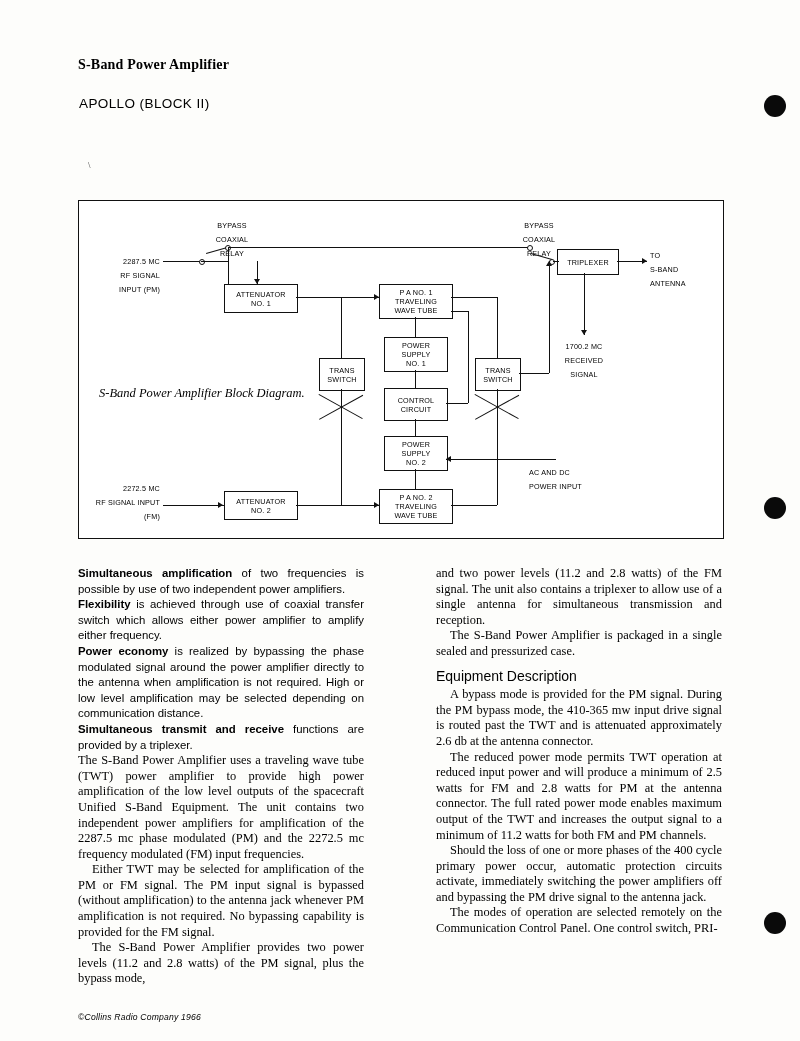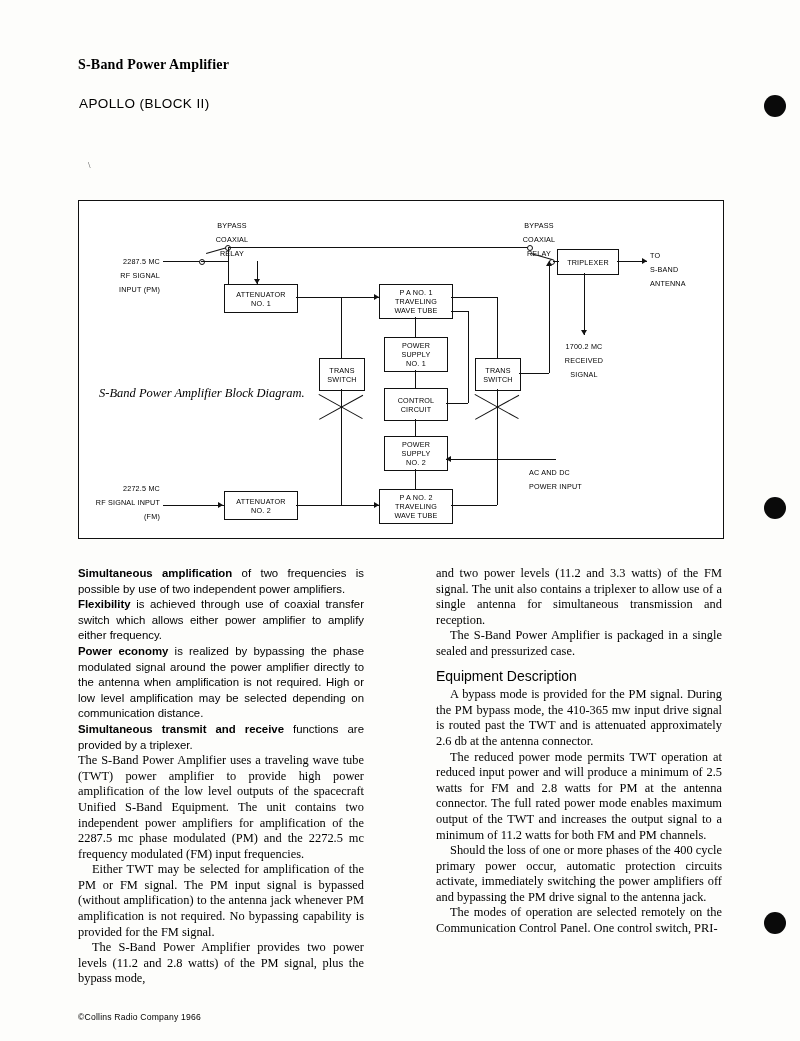--- a/index.html
+++ b/index.html
@@ -149,20 +149,21 @@
     font-size: 14px;
     margin: 9px 0 3px 0;
   }
 
   .footer {
     position: absolute;
     left: 78px; top: 1012px;
     font-family: "Liberation Sans", sans-serif;
     font-size: 8.6px;
     letter-spacing: 0.2px;
+    font-style: italic;
   }
   .tickmark {
     position: absolute;
     left: 88px; top: 160px;
     font-size: 9px; color: #444;
   }
 </style>
 </head>
 <body>
 
@@ -321,21 +322,21 @@
     </p>
     <p class="sans">
       <b>Simultaneous transmit and receive</b><span> functions are provided by a triplexer.</span>
     </p>
     <p>The S-Band Power Amplifier uses a traveling wave tube (TWT) power amplifier to provide high power amplification of the low level outputs of the spacecraft Unified S-Band Equipment. The unit contains two independent power amplifiers for amplification of the 2287.5 mc phase modulated (PM) and the 2272.5 mc frequency modulated (FM) input frequencies.</p>
     <p class="ind">Either TWT may be selected for amplification of the PM or FM signal. The PM input signal is bypassed (without amplification) to the antenna jack whenever PM amplification is not required. No bypassing capability is provided for the FM signal.</p>
     <p class="ind">The S-Band Power Amplifier provides two power levels (11.2 and 2.8 watts) of the PM signal, plus the bypass mode,</p>
   </div>
 
   <div class="col right">
-    <p>and two power levels (11.2 and 3.3 watts) of the FM signal. The unit also contains a triplexer to allow use of a single antenna for simultaneous transmission and reception.</p>
+    <p>and two power levels (11.2 and 2.8 watts) of the FM signal. The unit also contains a triplexer to allow use of a single antenna for simultaneous transmission and reception.</p>
     <p class="ind">The S-Band Power Amplifier is packaged in a single sealed and pressurized case.</p>
     <div class="sec-head">Equipment Description</div>
     <p class="ind">A bypass mode is provided for the PM signal. During the PM bypass mode, the 410-365 mw input drive signal is routed past the TWT and is attenuated approximately 2.6 db at the antenna connector.</p>
     <p class="ind">The reduced power mode permits TWT operation at reduced input power and will produce a minimum of 2.5 watts for FM and 2.8 watts for PM at the antenna connector. The full rated power mode enables maximum output of the TWT and increases the output signal to a minimum of 11.2 watts for both FM and PM channels.</p>
     <p class="ind">Should the loss of one or more phases of the 400 cycle primary power occur, automatic protection circuits activate, immediately switching the power amplifiers off and bypassing the PM drive signal to the antenna jack.</p>
     <p class="ind">The modes of operation are selected remotely on the Communication Control Panel. One control switch, PRI-</p>
   </div>
 
   <div class="footer">©Collins Radio Company 1966</div>
 

